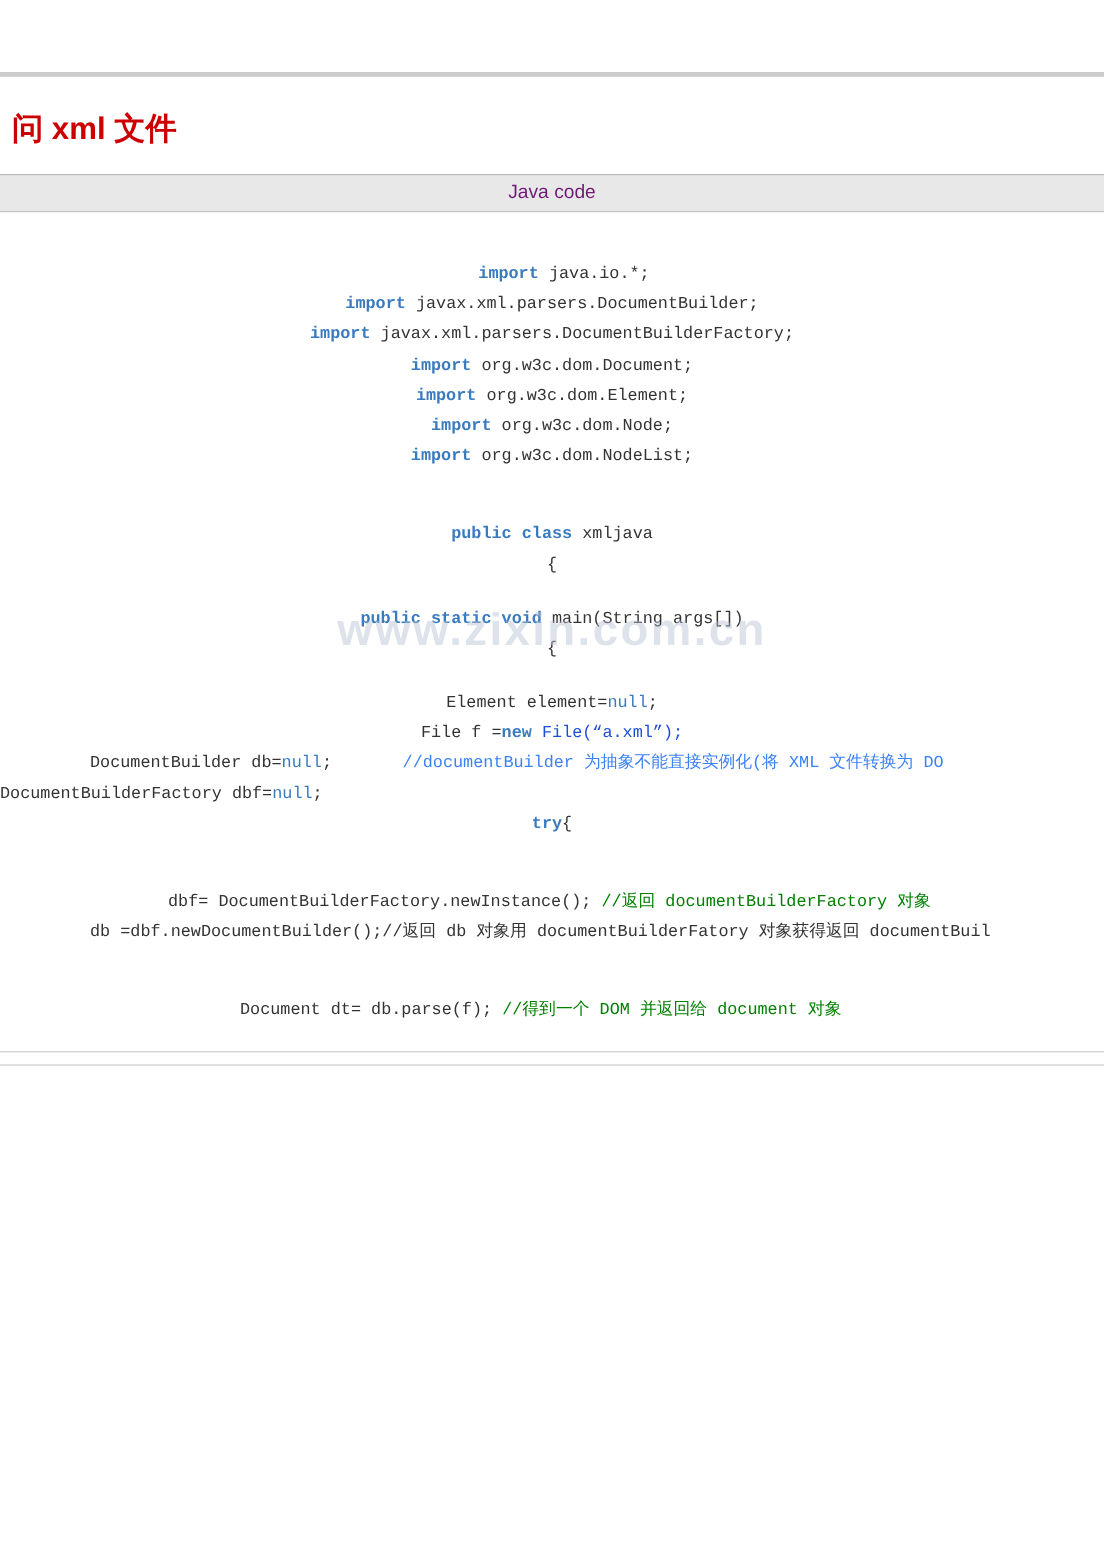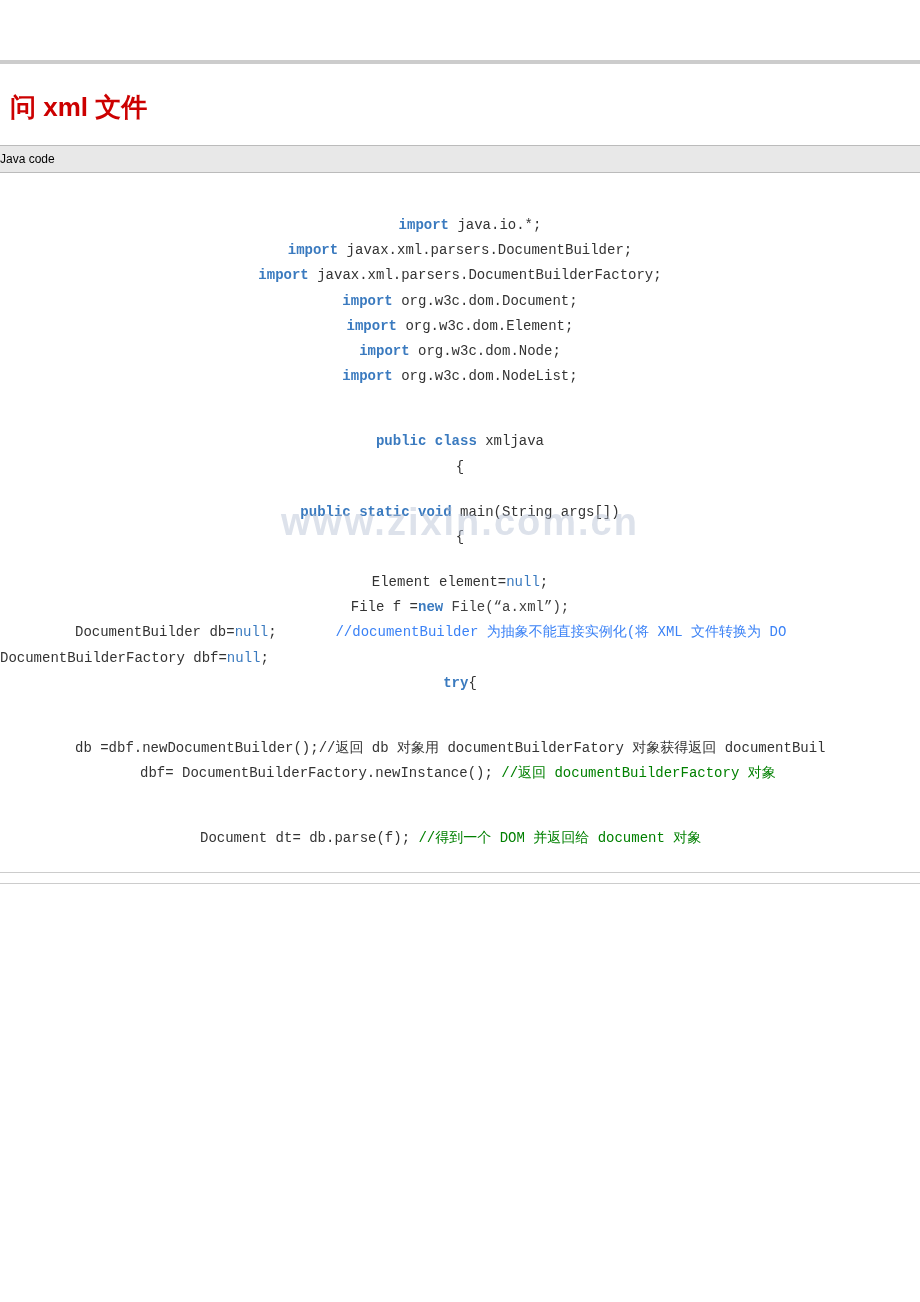--- a/index.html
+++ b/index.html
@@ -32,23 +32,24 @@
       font-weight: bold;
       padding: 20px 0 10px 10px;
       margin-top: 70px;
       font-family: "SimHei", "黑体", sans-serif;
     }
 
     .code-header {
       background: #e8e8e8;
       border-top: 1px solid #bbbbbb;
       border-bottom: 1px solid #bbbbbb;
+      text-align: center;
       padding: 6px 0;
-      font-size: 12px;
-      color: #000000;
+      font-size: 16px;
+      color: #701a75;
       font-family: Arial, sans-serif;
       margin-top: 10px;
     }
 
     .code-area {
       background: #ffffff;
       padding: 20px 0;
       font-family: "Courier New", Courier, monospace;
       font-size: 14px;
       line-height: 1.8;
@@ -106,26 +107,26 @@
     <span style="display: block; text-align: center; white-space: pre;"><span style="color: rgb(58, 122, 191); font-weight: bold;">import</span><span style="color: rgb(51, 51, 51);"> org.w3c.dom.NodeList;</span></span>
     <span class="empty-line"></span>
     <span class="empty-line"></span>
     <span style="display: block; text-align: center; white-space: pre;"><span style="color: rgb(58, 122, 191); font-weight: bold;">public</span><span style="color: rgb(51, 51, 51);"> </span><span style="color: rgb(58, 122, 191); font-weight: bold;">class</span><span style="color: rgb(51, 51, 51);"> xmljava</span></span>
     <span style="display: block; text-align: center; white-space: pre;"><span style="color: rgb(51, 51, 51);">{</span></span>
     <span class="empty-line"></span>
     <span style="display: block; text-align: center; white-space: pre;"><span style="color: rgb(58, 122, 191); font-weight: bold;">public</span><span style="color: rgb(51, 51, 51);"> </span><span style="color: rgb(58, 122, 191); font-weight: bold;">static</span><span style="color: rgb(51, 51, 51);"> </span><span style="color: rgb(58, 122, 191); font-weight: bold;">void</span><span style="color: rgb(51, 51, 51);"> main(String args[])</span></span>
     <span style="display: block; text-align: center; white-space: pre;"><span style="color: rgb(51, 51, 51);">{</span></span>
     <span class="empty-line"></span>
     <span style="display: block; text-align: center; white-space: pre;"><span style="color: rgb(51, 51, 51);">Element element=</span><span style="color: rgb(58, 122, 191);">null</span><span style="color: rgb(51, 51, 51);">;</span></span>
-    <span style="display: block; text-align: center; white-space: pre;"><span style="color: rgb(51, 51, 51);">File f =</span><span style="color: rgb(58, 122, 191); font-weight: bold;">new</span><span style="color: #404040;"> File(“a.xml”);</span></span>
+    <span style="display: block; text-align: center; white-space: pre;"><span style="color: rgb(51, 51, 51);">File f =</span><span style="color: rgb(58, 122, 191); font-weight: bold;">new</span><span style="color: #1d4ed8;"> File(“a.xml”);</span></span>
     <span style="display: block; text-align: left; padding-left: 75px; white-space: pre;"><span style="color: rgb(51, 51, 51);">DocumentBuilder db=</span><span style="color: rgb(58, 122, 191);">null</span><span style="color: rgb(51, 51, 51);">;       </span><span style="color: #3b82f6;">//documentBuilder 为抽象不能直接实例化(将 XML 文件转换为 DO</span></span>
     <span style="display: block; text-align: left; white-space: pre;"><span style="color: rgb(51, 51, 51);">DocumentBuilderFactory dbf=</span><span style="color: rgb(58, 122, 191);">null</span><span style="color: rgb(51, 51, 51);">;</span></span>
     <span style="display: block; text-align: center; white-space: pre;"><span style="color: rgb(58, 122, 191); font-weight: bold;">try</span><span style="color: rgb(51, 51, 51);">{</span></span>
     <span class="empty-line"></span>
     <span class="empty-line"></span>
+    <span style="display: block; text-align: left; padding-left: 140px; white-space: pre;"><span style="color: rgb(51, 51, 51);">dbf= DocumentBuilderFactory.newInstance(); </span><span style="color: rgb(0, 128, 0);">//返回 documentBuilderFactory 对象</span></span>
     <span style="display: block; text-align: left; padding-left: 75px; white-space: pre;"><span style="color: rgb(51, 51, 51);">db =dbf.newDocumentBuilder();//返回 db 对象用 documentBuilderFatory 对象获得返回 documentBuil</span></span>
-    <span style="display: block; text-align: left; padding-left: 140px; white-space: pre;"><span style="color: rgb(51, 51, 51);">dbf= DocumentBuilderFactory.newInstance(); </span><span style="color: rgb(0, 128, 0);">//返回 documentBuilderFactory 对象</span></span>
     <span class="empty-line"></span>
     <span class="empty-line"></span>
     <span style="display: block; text-align: left; padding-left: 200px; white-space: pre;"><span style="color: rgb(51, 51, 51);">Document dt= db.parse(f); </span><span style="color: rgb(0, 128, 0);">//得到一个 DOM 并返回给 document 对象</span></span>
   </div>
 
 <div class="bottom-border"></div>
 
 </body></html>

